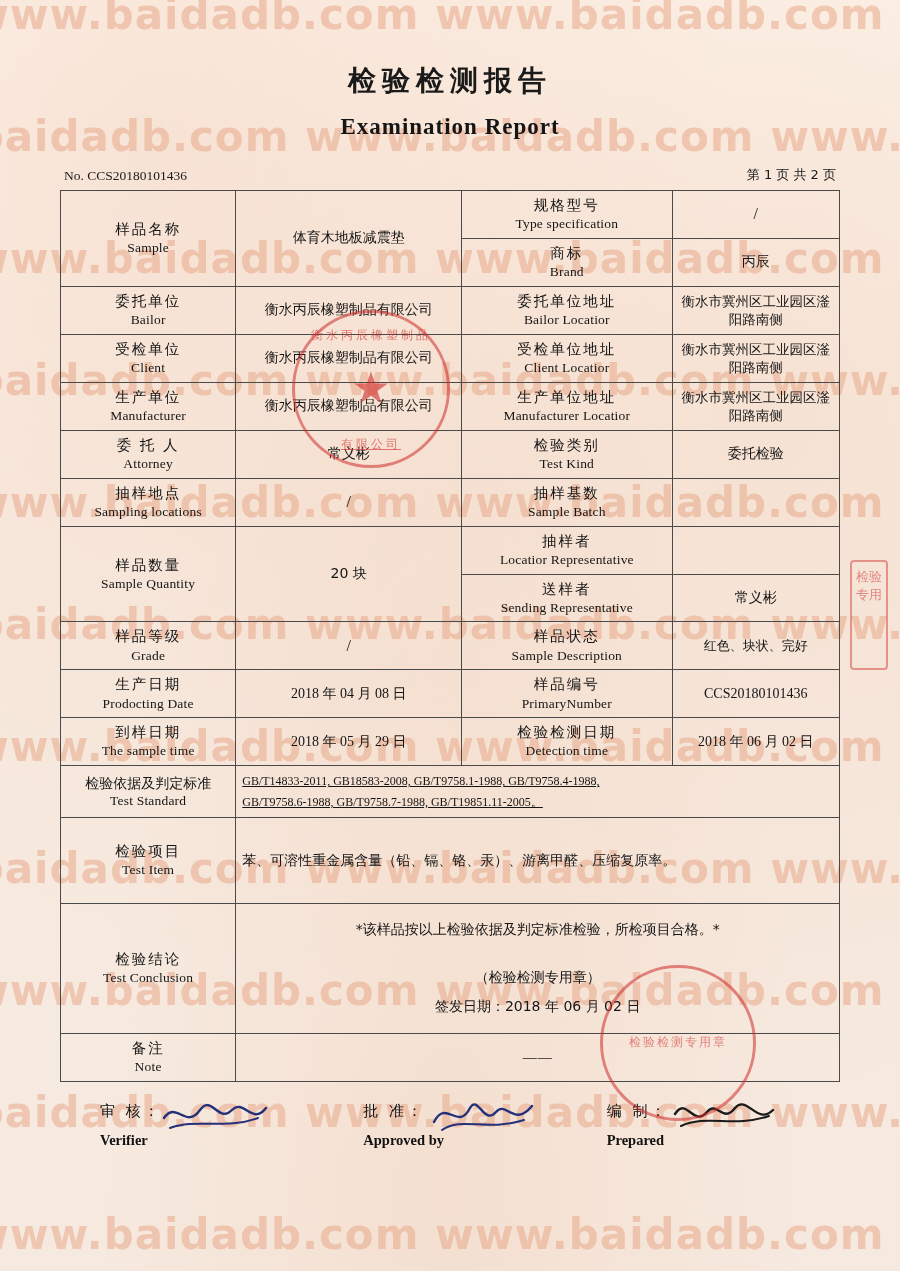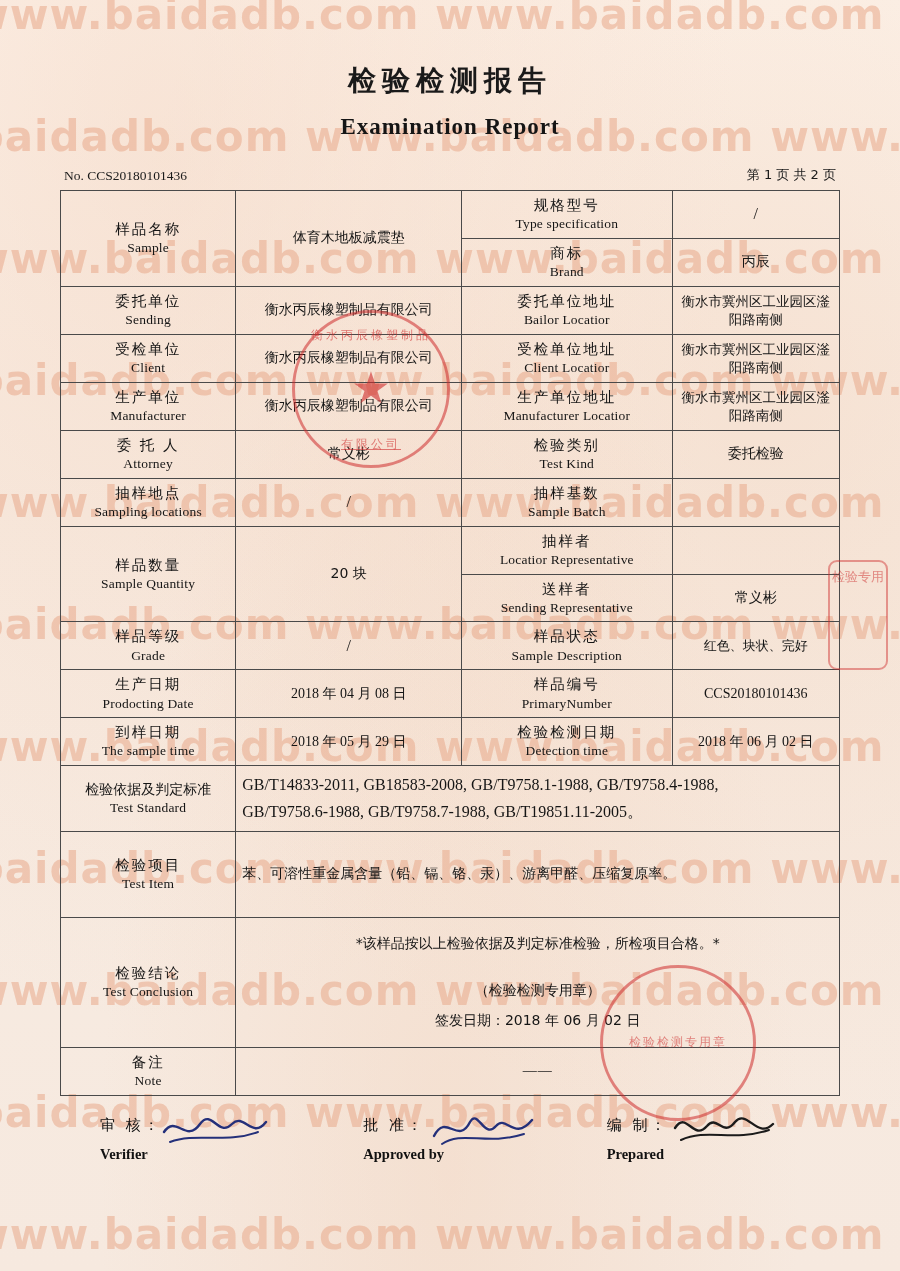--- a/index.html
+++ b/index.html
@@ -133,24 +133,25 @@
     line-height: 1.35;
     font-size: 13.5px;
   }
   .val.slash {
     font-family: "Liberation Serif", serif;
     font-size: 16px;
   }
 
   .multi-line {
     line-height: 1.7;
-    font-size: 16px;
+    font-size: 12px;
     font-family: "Liberation Serif", serif;
     text-align: left;
     padding: 8px 6px 8px 8px;
+    text-decoration: underline;
   }
   .item-text {
     font-size: 14px;
     font-family: "DejaVu Sans", sans-serif;
     text-align: left;
     padding-left: 8px;
   }
   .concl {
     font-size: 14px;
     font-family: "DejaVu Sans", sans-serif;
@@ -262,24 +263,24 @@
     font-family: "DejaVu Sans", sans-serif;
     font-size: 12px;
     letter-spacing: 2px;
     line-height: 1.6;
     width: 120px;
   }
   .stamp-side {
     position: absolute;
     right: 12px;
     top: 560px;
-    width: 60px;
+    width: 38px;
     height: 110px;
     border: 2px solid rgba(206, 44, 44, 0.45);
-    border-radius: 9px;
+    border-radius: 4px;
     color: rgba(206, 44, 44, 0.5);
     font-family: "DejaVu Sans", sans-serif;
     font-size: 13px;
     text-align: center;
     line-height: 1.35;
     padding-top: 6px;
     box-sizing: border-box;
     z-index: 3;
     pointer-events: none;
   }
@@ -337,21 +338,21 @@
         <td class="lbl">
           <span class="cn">商标</span>
           <span class="en">Brand</span>
         </td>
         <td class="val">丙辰</td>
       </tr>
 
       <tr>
         <td class="lbl">
           <span class="cn">委托单位</span>
-          <span class="en">Sending</span>
+          <span class="en">Bailor</span>
         </td>
         <td class="val">衡水丙辰橡塑制品有限公司</td>
         <td class="lbl">
           <span class="cn">委托单位地址</span>
           <span class="en">Bailor Locatior</span>
         </td>
         <td class="val addr">衡水市冀州区工业园区滏阳路南侧</td>
       </tr>
 
       <tr>

